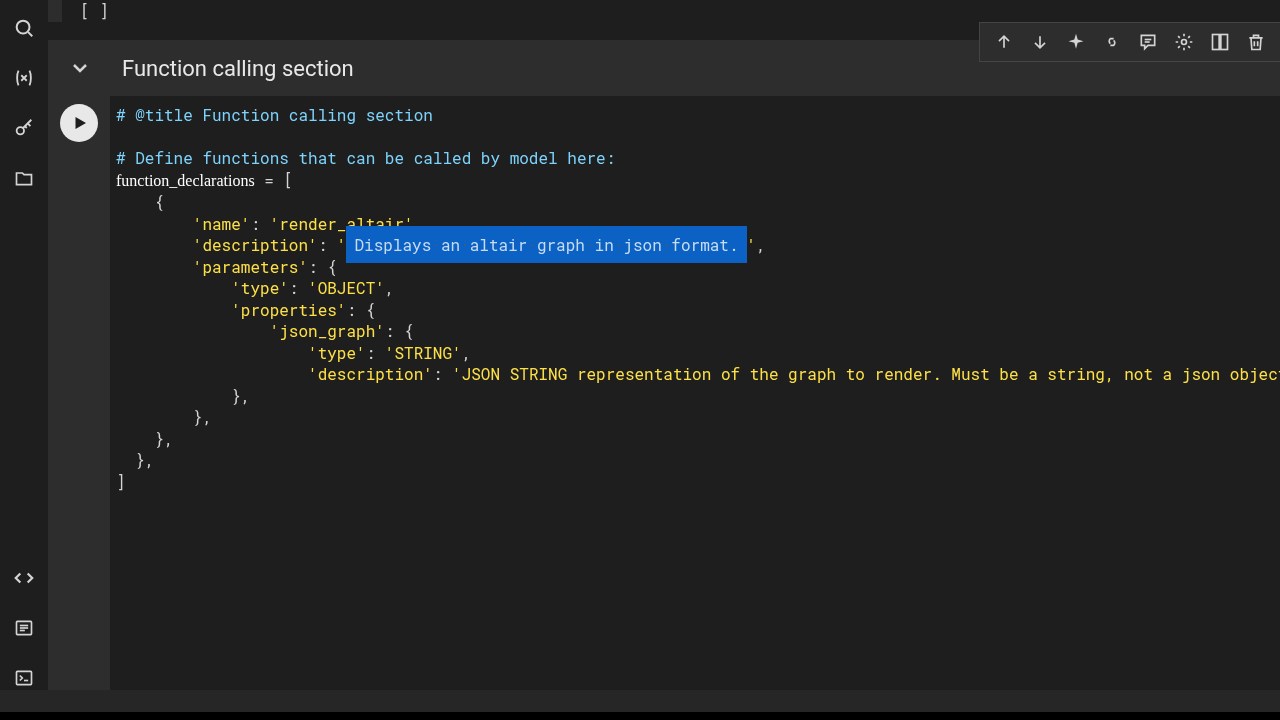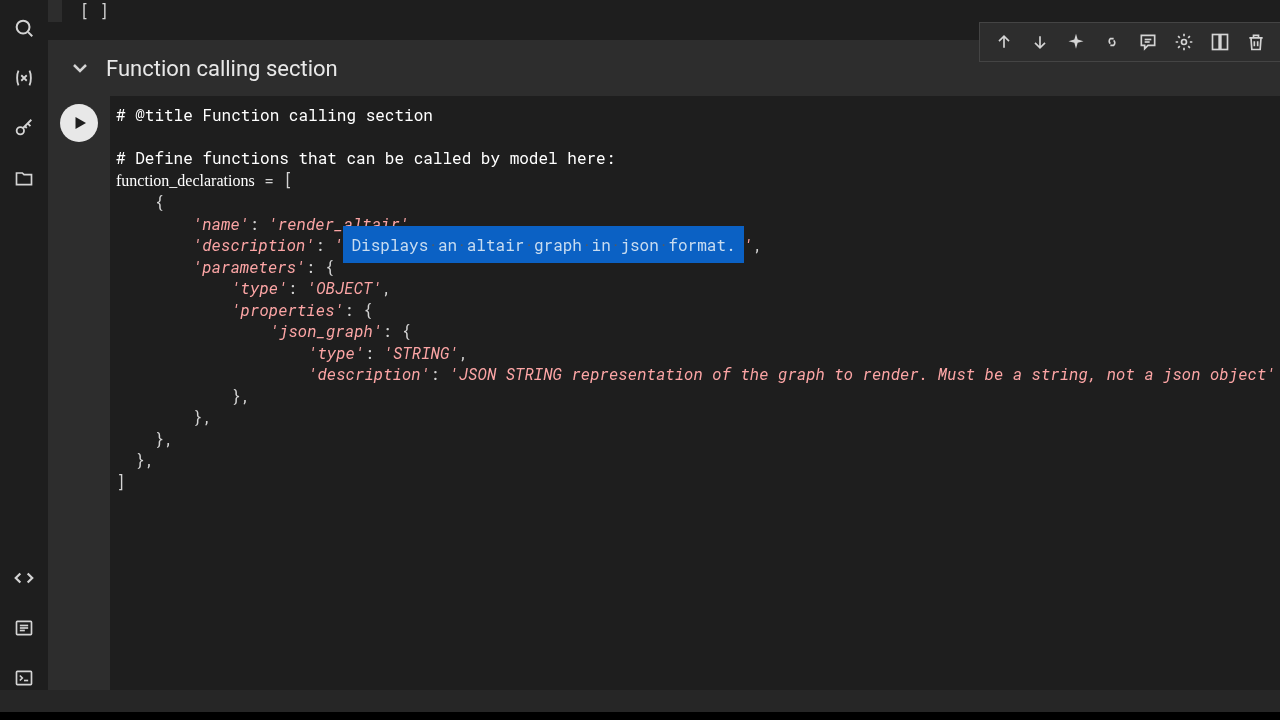--- a/index.html
+++ b/index.html
@@ -53,20 +53,21 @@
     height: 18px;
     background: #1e1e1e;
   }
   .cell-header {
     background: #2d2d2d;
     display: flex;
     align-items: center;
     padding: 0 4px 0 14px;
     height: 56px;
     position: relative;
+    gap: 16px;
   }
   .chevron-btn {
     width: 36px; height: 36px;
     display: flex; align-items: center; justify-content: center;
     color: #d4d4d4;
     cursor: pointer;
   }
   .section-title {
     font-size: 22px;
     color: #e8e8e8;
@@ -119,22 +120,22 @@
   .code-area {
     flex: 1;
     padding: 8px 0 0 6px;
     font-family: 'Roboto Mono', Consolas, 'Courier New', monospace;
     font-size: 16px;
     line-height: 21.5px;
     white-space: pre;
     overflow: hidden;
     color: #d4d4d4;
   }
-  .c-comment { color: #ffffff; }
-  .c-str { color: #fca5a5; font-style: italic; }
+  .c-comment { color: #7dd3fc; }
+  .c-str { color: #fde047; }
   .c-punc { color: #d4d4d4; }
   .c-var { color: #ffffff; font-family: Liberation Serif, serif; }
   .c-op { color: #d4d4d4; }
   .hl-sel {
     background: #0b61c4;
     color: #c8dcf0;
     padding: 8px;
   }
   .dot { color: #5a5a5a; letter-spacing: 0; }
   .bottom-strip {

